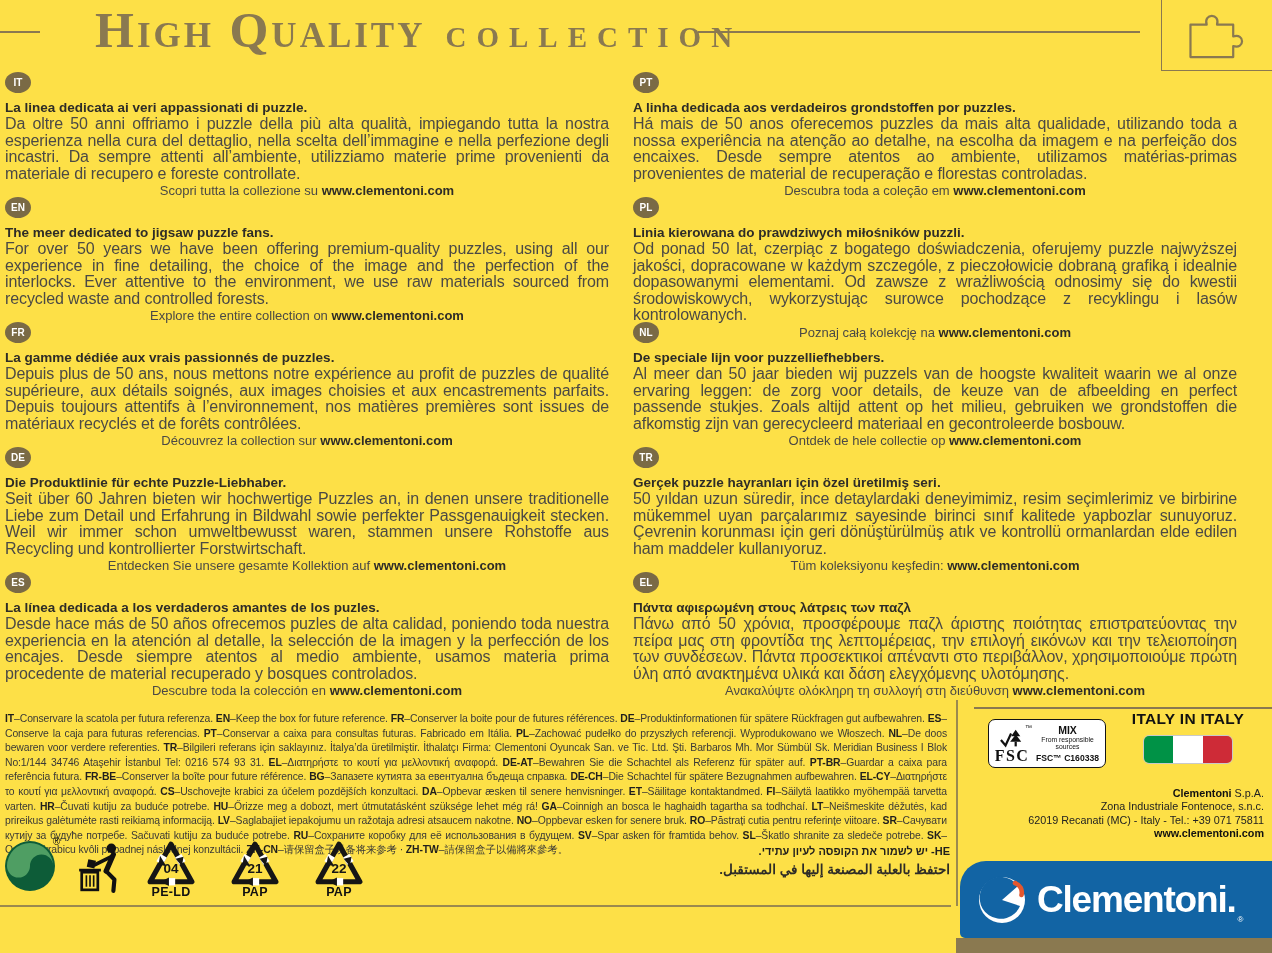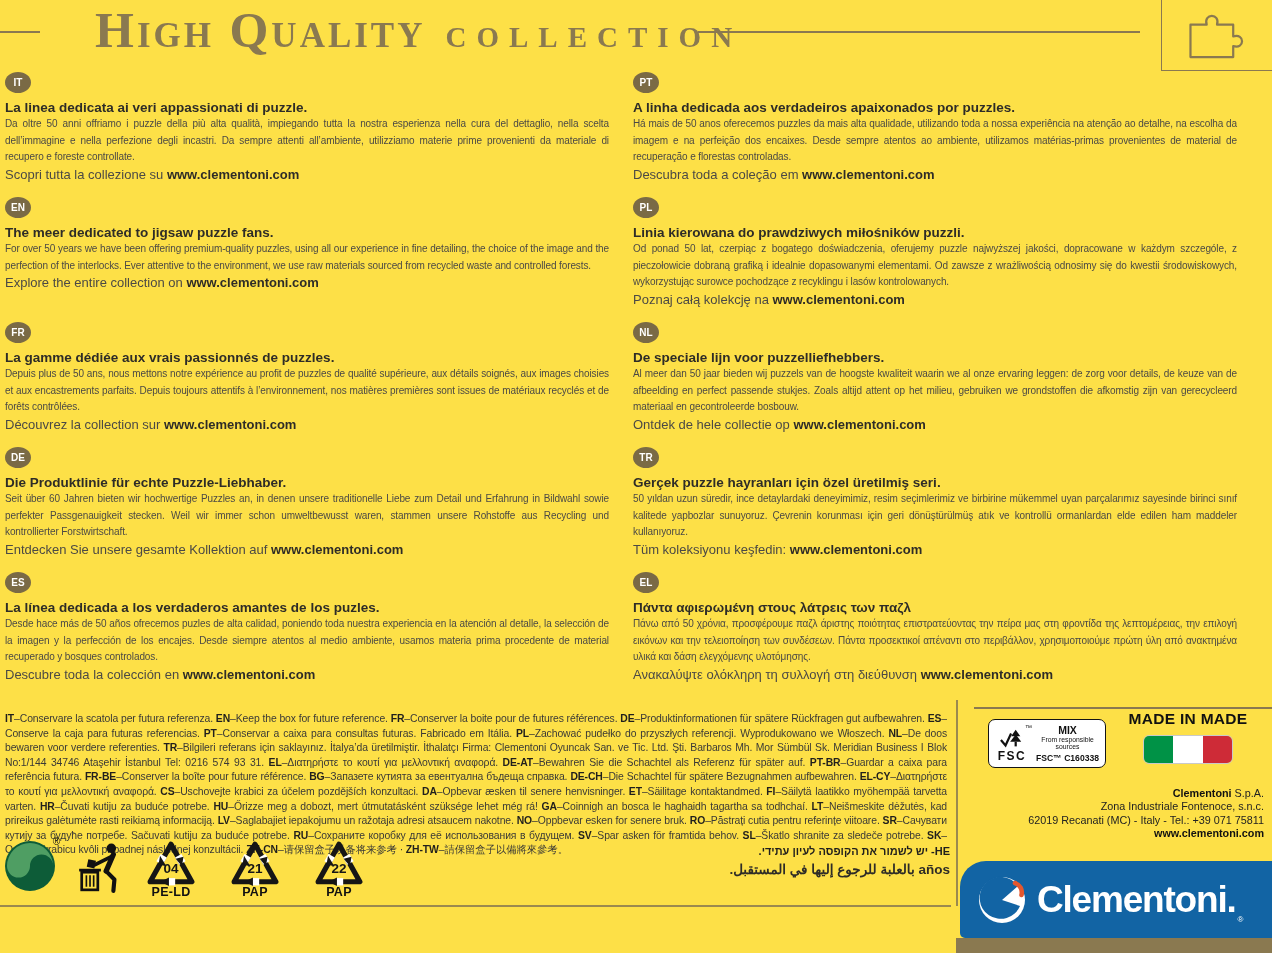--- a/index.html
+++ b/index.html
@@ -19,22 +19,22 @@
   .title .coll{font-family:"Liberation Serif",serif;font-weight:600;font-size:29px;letter-spacing:10px;}
   .corner{position:absolute;top:0;right:0;width:110px;height:70px;border-left:1.6px solid var(--accent);
           border-bottom:1.6px solid var(--accent);display:flex;align-items:center;justify-content:center;}
   
   .col{position:absolute;top:72px;width:604px;}
   #col-left{left:5px;} #col-right{left:633px;}
   .lang-section{height:125px;}
   .badge{width:26px;height:21px;border-radius:50%;background:var(--badge);color:#fff;
          font-weight:bold;font-size:10px;display:flex;align-items:center;justify-content:center;}
   .heading{margin:6px 0 0;font-size:13.5px;line-height:17px;font-weight:bold;color:var(--ink);}
-  .lang-body{margin:0;font-size:10px;line-height:16.5px;text-align:justify;letter-spacing:-0.1px;}
-  .linkline{margin:0;font-size:13px;line-height:17px;}
+  .lang-body{margin:0;font-size:16px;line-height:16.5px;text-align:justify;letter-spacing:-0.1px;}
+  .linkline{margin:0;font-size:13px;line-height:17px;text-align:center;}
   .linkline b{color:var(--ink);}
   
   .small-print{position:absolute;left:5px;top:712px;width:942px;margin:0;font-size:10.4px;
                line-height:14.6px;text-align:justify;letter-spacing:-0.1px;color:#3a3936;}
   .small-print b{color:#201f1d;}
   .he-note{position:absolute;top:845px;right:322px;direction:rtl;font-size:11px;color:#201f1d;font-weight:bold;}
   .ar-keep{position:absolute;top:861px;right:322px;direction:rtl;font-size:13.5px;font-weight:bold;color:var(--ink);}
   .ar-row{position:absolute;top:886px;right:322px;display:flex;gap:48px;font-size:10.5px;font-weight:bold;color:var(--ink);}
   .hline-left{position:absolute;left:0;top:905px;width:951px;height:1.6px;background:var(--accent);opacity:.85;}
   .recycle-row{position:absolute;left:4px;top:840px;display:flex;align-items:flex-start;gap:17px;}
@@ -42,21 +42,21 @@
   .green-dot .reg{position:absolute;top:-4px;right:2px;font-size:10px;color:#111;}
   .tri-item{display:flex;flex-direction:column;align-items:center;width:54px;}
   .tri-label{font-size:12.5px;font-weight:bold;color:#111;letter-spacing:.3px;margin-top:-1px;}
   
   .vdivider{position:absolute;left:956px;top:700px;width:1.6px;height:206px;background:var(--accent);opacity:.85;}
   .hline-right{position:absolute;left:974px;top:707px;width:298px;height:2px;background:var(--accent);}
   .fsc-box{position:absolute;left:988px;top:719px;width:118px;height:49px;border:1.6px solid #141414;
            border-radius:7px;background:#fff;display:flex;align-items:center;gap:5px;padding:2px 5px;box-sizing:border-box;}
   .fsc-left{display:flex;flex-direction:column;align-items:center;width:36px;position:relative;}
   .fsc-left .tm{position:absolute;top:-3px;right:-2px;font-size:7px;color:#111;}
-  .fsc-brand{font-family:Liberation Sans, sans-serif;font-weight:bold;font-size:12px;letter-spacing:1.5px;color:#111;line-height:10px;text-align:right;}
+  .fsc-brand{font-family:Liberation Serif, serif;font-weight:bold;font-size:16px;letter-spacing:1.5px;color:#111;line-height:10px;text-align:right;}
   .fsc-right{flex:1;text-align:center;color:#111;}
   .fsc-mix{font-weight:bold;font-size:10.5px;line-height:11px;}
   .fsc-src{font-size:6.8px;line-height:7.5px;}
   .fsc-code{font-size:8.6px;font-weight:600;margin-top:2px;}
   .mii{position:absolute;left:1120px;top:710px;width:136px;text-align:center;}
   .mii-text{font-weight:bold;font-size:15.5px;color:#111;letter-spacing:.3px;}
   .flag{margin:7px auto 0;width:88px;height:27px;border-radius:6px;overflow:hidden;
         border:1px solid #c9c9c9;display:flex;}
   .flag .g{flex:1;background:var(--flag_green);} .flag .w{flex:1;background:#fff;} .flag .r{flex:1;background:var(--flag_red);}
   .address{position:absolute;right:8px;top:787px;text-align:right;font-size:10.8px;line-height:13.4px;color:#222;}
@@ -112,21 +112,21 @@
       <section class="lang-section">
         <div class="badge">ES</div>
         <h2 class="heading">La línea dedicada a los verdaderos amantes de los puzles.</h2>
         <p class="lang-body">Desde hace más de 50 años ofrecemos puzles de alta calidad, poniendo toda nuestra experiencia en la atención al detalle, la selección de la imagen y la perfección de los encajes. Desde siempre atentos al medio ambiente, usamos materia prima procedente de material recuperado y bosques controlados.</p>
         <p class="linkline">Descubre toda la colección en <b>www.clementoni.com</b></p>
       </section>
     </div>
   <div class="col" id="col-right">
       <section class="lang-section">
         <div class="badge">PT</div>
-        <h2 class="heading">A linha dedicada aos verdadeiros apaixonados por puzzles.</h2>
+        <h2 class="heading">A linha dedicada aos verdadeiros grondstoffen por puzzles.</h2>
         <p class="lang-body">Há mais de 50 anos oferecemos puzzles da mais alta qualidade, utilizando toda a nossa experiência na atenção ao detalhe, na escolha da imagem e na perfeição dos encaixes. Desde sempre atentos ao ambiente, utilizamos matérias-primas provenientes de material de recuperação e florestas controladas.</p>
         <p class="linkline">Descubra toda a coleção em <b>www.clementoni.com</b></p>
       </section>
       <section class="lang-section">
         <div class="badge">PL</div>
         <h2 class="heading">Linia kierowana do prawdziwych miłośników puzzli.</h2>
         <p class="lang-body">Od ponad 50 lat, czerpiąc z bogatego doświadczenia, oferujemy puzzle najwyższej jakości, dopracowane w każdym szczególe, z pieczołowicie dobraną grafiką i idealnie dopasowanymi elementami. Od zawsze z wrażliwością odnosimy się do kwestii środowiskowych, wykorzystując surowce pochodzące z recyklingu i lasów kontrolowanych.</p>
         <p class="linkline">Poznaj całą kolekcję na <b>www.clementoni.com</b></p>
       </section>
       <section class="lang-section">
@@ -144,21 +144,21 @@
       <section class="lang-section">
         <div class="badge">EL</div>
         <h2 class="heading">Πάντα αφιερωμένη στους λάτρεις των παζλ</h2>
         <p class="lang-body">Πάνω από 50 χρόνια, προσφέρουμε παζλ άριστης ποιότητας επιστρατεύοντας την πείρα μας στη φροντίδα της λεπτομέρειας, την επιλογή εικόνων και την τελειοποίηση των συνδέσεων. Πάντα προσεκτικοί απέναντι στο περιβάλλον, χρησιμοποιούμε πρώτη ύλη από ανακτημένα υλικά και δάση ελεγχόμενης υλοτόμησης.</p>
         <p class="linkline">Ανακαλύψτε ολόκληρη τη συλλογή στη διεύθυνση <b>www.clementoni.com</b></p>
       </section>
     </div>
 
   <p class="small-print" id="small-print"><b>IT</b>–Conservare la scatola per futura referenza. <b>EN</b>–Keep the box for future reference. <b>FR</b>–Conserver la boite pour de futures références. <b>DE</b>–Produktinformationen für spätere Rückfragen gut aufbewahren. <b>ES</b>–Conserve la caja para futuras referencias. <b>PT</b>–Conservar a caixa para consultas futuras. Fabricado em Itália. <b>PL</b>–Zachować pudełko do przyszłych referencji. Wyprodukowano we Włoszech. <b>NL</b>–De doos bewaren voor verdere referenties. <b>TR</b>–Bilgileri referans için saklayınız. İtalya’da üretilmiştir. İthalatçı Firma: Clementoni Oyuncak San. ve Tic. Ltd. Şti. Barbaros Mh. Mor Sümbül Sk. Meridian Business I Blok No:1/144 34746 Ataşehir İstanbul Tel: 0216 574 93 31. <b>EL</b>–Διατηρήστε το κουτί για μελλοντική αναφορά. <b>DE-AT</b>–Bewahren Sie die Schachtel als Referenz für später auf. <b>PT-BR</b>–Guardar a caixa para referência futura. <b>FR-BE</b>–Conserver la boîte pour future référence. <b>BG</b>–Запазете кутията за евентуална бъдеща справка. <b>DE-CH</b>–Die Schachtel für spätere Bezugnahmen aufbewahren. <b>EL-CY</b>–Διατηρήστε το κουτί για μελλοντική αναφορά. <b>CS</b>–Uschovejte krabici za účelem pozdějších konzultaci. <b>DA</b>–Opbevar æsken til senere henvisninger. <b>ET</b>–Säilitage kontaktandmed. <b>FI</b>–Säilytä laatikko myöhempää tarvetta varten. <b>HR</b>–Čuvati kutiju za buduće potrebe. <b>HU</b>–Őrizze meg a dobozt, mert útmutatásként szüksége lehet még rá! <b>GA</b>–Coinnigh an bosca le haghaidh tagartha sa todhchaí. <b>LT</b>–Neišmeskite dėžutės, kad prireikus galėtumėte rasti reikiamą informaciją. <b>LV</b>–Saglabajiet iepakojumu un ražotaja adresi atsaucem nakotne. <b>NO</b>–Oppbevar esken for senere bruk. <b>RO</b>–Păstrați cutia pentru referințe viitoare. <b>SR</b>–Сачувати кутију за будуће потребе. Sačuvati kutiju za buduće potrebe. <b>RU</b>–Сохраните коробку для её использования в будущем. <b>SV</b>–Spar asken för framtida behov. <b>SL</b>–Škatlo shranite za sledeče potrebe. <b>SK</b>–Odložte krabicu kvôli prípadnej následnej konzultácii. <b>ZH-CN</b>–请保留盒子以备将来参考 · <b>ZH-TW</b>–請保留盒子以備將來參考。</p>
   <div class="he-note"><span id="he-note-content"><b>HE-</b> יש לשמור את הקופסה לעיון עתידי.</span></div>
-  <div class="ar-keep">años بالعلبة للرجوع إليها في المستقبل.</div>
+  <div class="ar-keep">احتفظ بالعلبة المصنعة إليها في المستقبل.</div>
 
   <div class="recycle-row">
     <div class="green-dot">
       <svg width="52" height="52" viewBox="0 0 52 52">
         <circle cx="26" cy="26" r="25" fill="#0d5c38"></circle>
         <path d="M3 26 A23 23 0 0 1 49 26 A11.5 11.5 0 0 0 26 26 A11.5 11.5 0 0 1 3 26 Z" fill="#4f9e63"></path>
       </svg>
       <span class="reg">®</span>
     </div>
     <svg width="48" height="54" viewBox="0 0 46 52">
@@ -232,21 +232,21 @@
       <span class="fsc-brand">FSC</span>
     </div>
     <div class="fsc-right">
       <div class="fsc-mix">MIX</div>
       <div class="fsc-src">From responsible sources</div>
       <div class="fsc-code">FSC™ C160338</div>
     </div>
   </div>
 
   <div class="mii">
-    <div class="mii-text">MADE IN MADE</div>
+    <div class="mii-text">ITALY IN ITALY</div>
     <div class="flag">
       <div class="g"></div>
         <div class="w"></div>
         <div class="r"></div>
     </div>
   </div>
 
   <div class="address">
     <div><b>Clementoni</b><span> S.p.A.</span></div>
     <div>Zona Industriale Fontenoce, s.n.c.</div>

